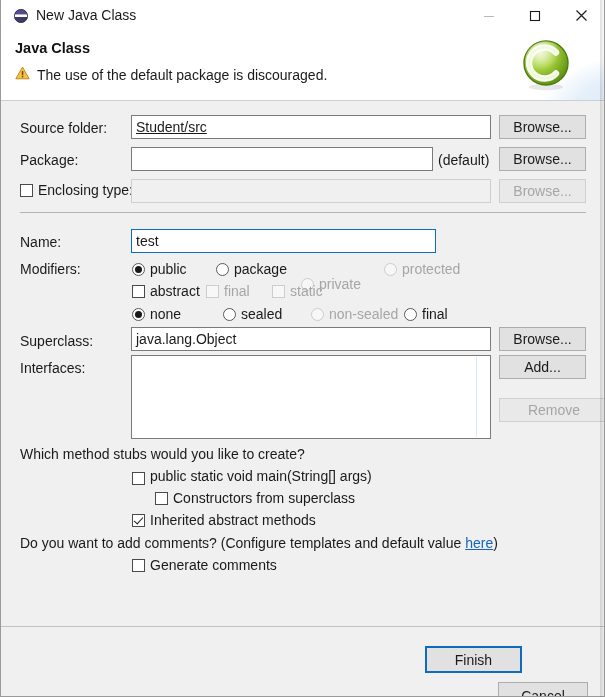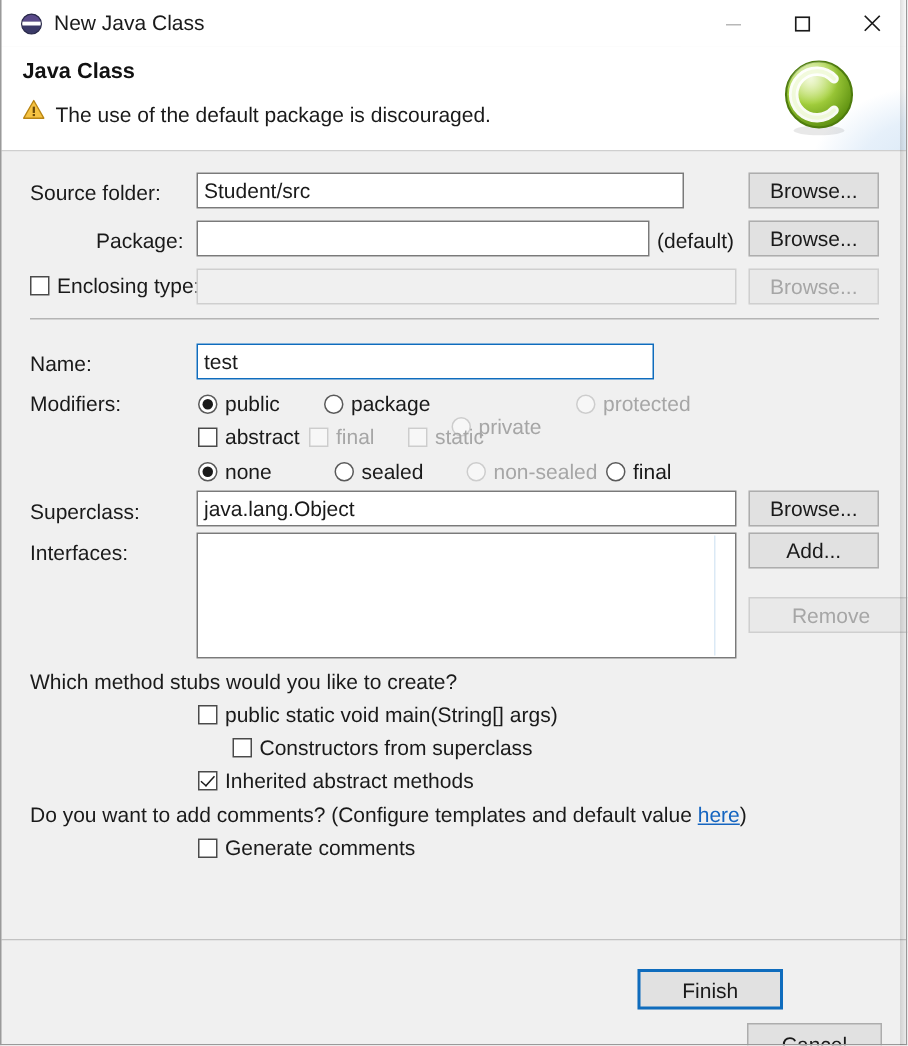--- a/index.html
+++ b/index.html
@@ -312,24 +312,24 @@
         <path d="M38 15.5 A15.5 15.5 0 1 0 38 36.5" fill="none" stroke="#ffffff" stroke-width="6.4" stroke-linecap="round" opacity="0.95"></path>
         <path d="M38 15.5 A15.5 15.5 0 1 0 38 36.5" fill="none" stroke="#e9f7c8" stroke-width="2.6" stroke-linecap="round" opacity="0.6"></path>
       </svg>
     </span>
   </div>
   <div class="header-rule"></div>
 
   <div class="body">
 
     <div class="lbl" style="left:19px; top:18px;">Source folder:</div>
-    <div class="tfield" style="left:130px; top:14px; width:325px; height:24px;" placeholder="">Student/src</div>
+    <div class="tfield" style="left:130px; top:14px; width:360px; height:24px;text-decoration:underline;" placeholder="">Student/src</div>
     <div class="btn" style="left:498px; top:14px; width:87px; height:24px;">Browse...</div>
 
-    <div class="lbl" style="left:19px; top:50px;margin-left:44px;">Package:</div>
+    <div class="lbl" style="left:19px; top:50px;">Package:</div>
     <div class="tfield" style="left:130px; top:46px; width:302px; height:24px;" placeholder=""></div>
     <div class="lbl" style="left:437px; top:50px;">(default)</div>
     <div class="btn" style="left:498px; top:46px; width:87px; height:24px;">Browse...</div>
 
     <div class="ctrl" style="left:19px; top:80px;">
       <span class="checkbox"></span>
       <span class="ctrl-label">Enclosing type:</span>
     </div>
     <div class="tfield disabled" style="left:130px; top:78px; width:360px; height:24px;" placeholder=""></div>
     <div class="btn disabled" style="left:498px; top:78px; width:87px; height:24px;">Browse...</div>
@@ -394,21 +394,21 @@
 
     <div class="lbl" style="left:19px; top:258px;">Interfaces:</div>
     <div class="listbox" style="left:130px; top:254px; width:360px; height:84px;">
       <div class="vline"></div>
     </div>
     <div class="btn" style="left:498px; top:254px; width:87px; height:24px;">Add...</div>
     <div class="btn disabled" style="left:498px; top:297px; width:110px; height:24px;">Remove</div>
 
     <div class="lbl" style="left:19px; top:344px;">Which method stubs would you like to create?</div>
 
-    <div class="ctrl" style="left:131px; top:366px;">
+    <div class="ctrl" style="left:131px; top:366px;align-items:flex-end;">
       <span class="checkbox"></span>
       <span class="ctrl-label">public static void main(String[] args)</span>
     </div>
     <div class="ctrl" style="left:131px; top:388px;padding-left:23px;">
       <span class="checkbox"></span>
       <span class="ctrl-label">Constructors from superclass</span>
     </div>
     <div class="ctrl" style="left:131px; top:410px;">
       <span class="checkbox on"></span>
       <span class="ctrl-label">Inherited abstract methods</span>

